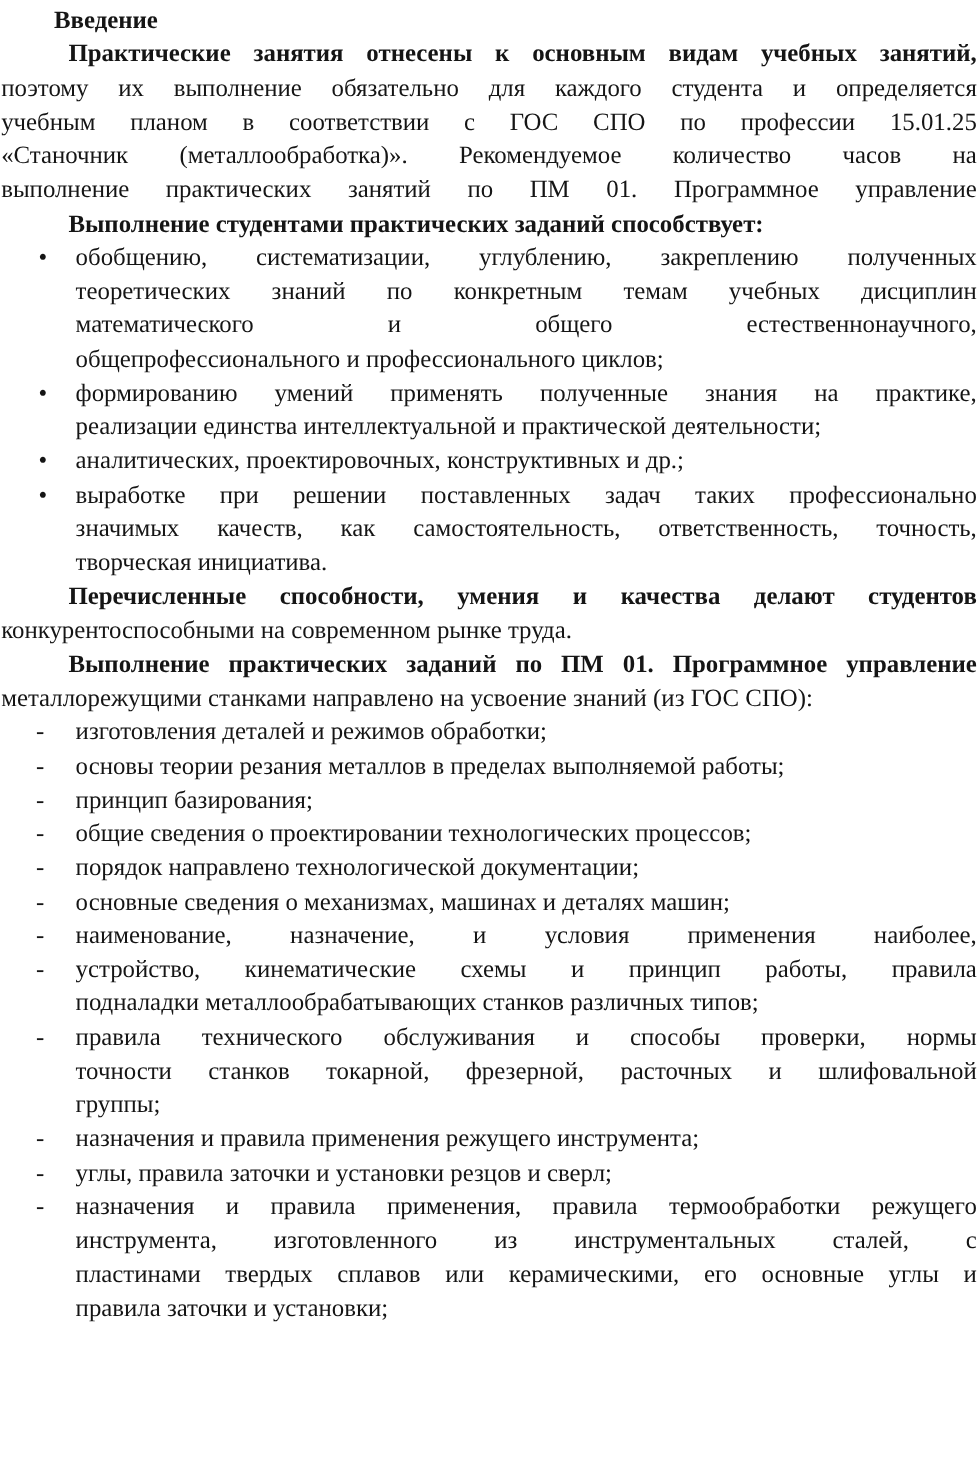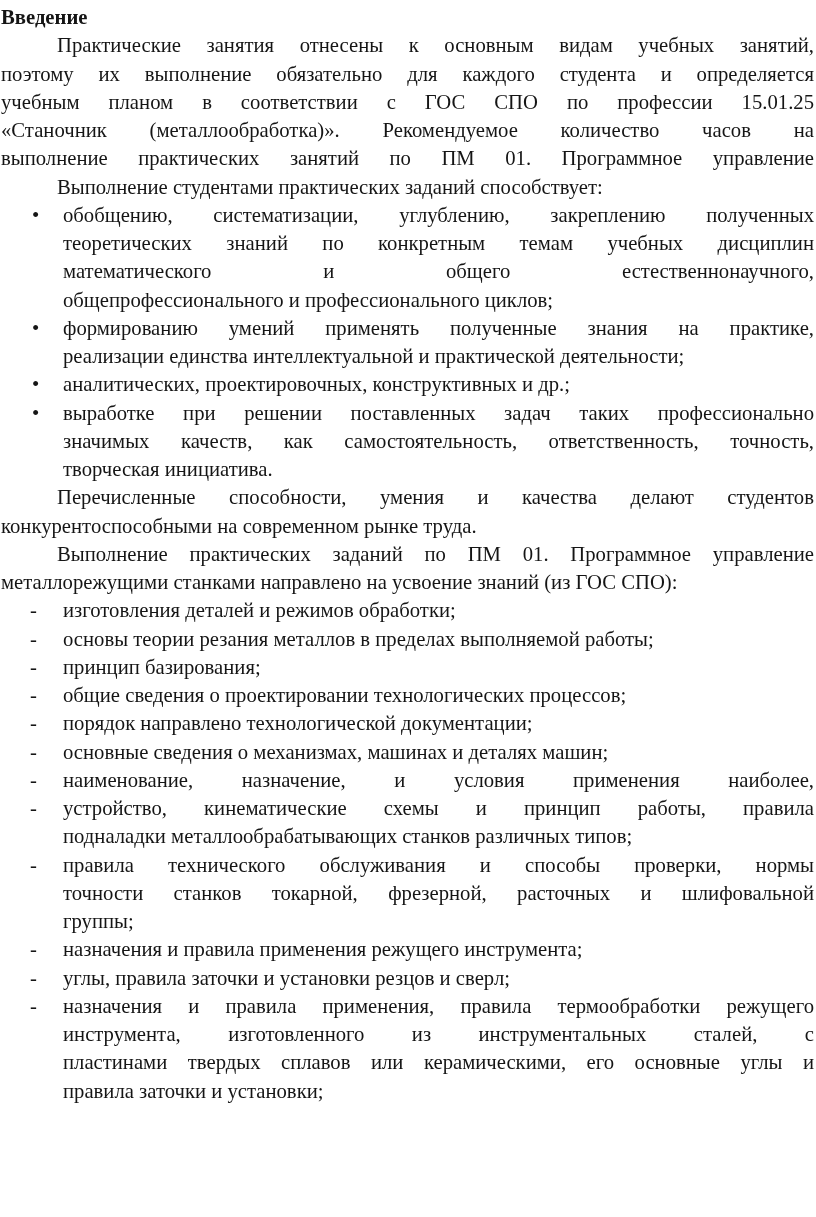--- a/index.html
+++ b/index.html
@@ -14,33 +14,34 @@
     font-size: 20.7px;
     line-height: 28.25px;
     padding: 3px 2px 0 1px;
     overflow: hidden;
   }
   .heading {
     font-weight: bold;
     margin: 0;
     font-size: 20.7px;
     line-height: 28.25px;
+    padding-left: 44px;
   }
   .para { margin: 0; }
   .line {
     height: 28.25px;
     overflow: hidden;
     text-align: left;
   }
   .line.jst {
     text-align: justify;
     text-align-last: justify;
     text-justify: inter-word;
   }
-  .line.ind { text-indent: 56px; }
+  .line.ind { text-indent: 56px; font-weight: bold; }
   .list { margin: 0; }
   .item { position: relative; padding-left: 62px; }
   .marker {
     position: absolute;
     top: 0;
     width: 20px;
     line-height: 28.25px;
     text-align: left;
   }
   .item.bullet > .marker { left: 31px; }

